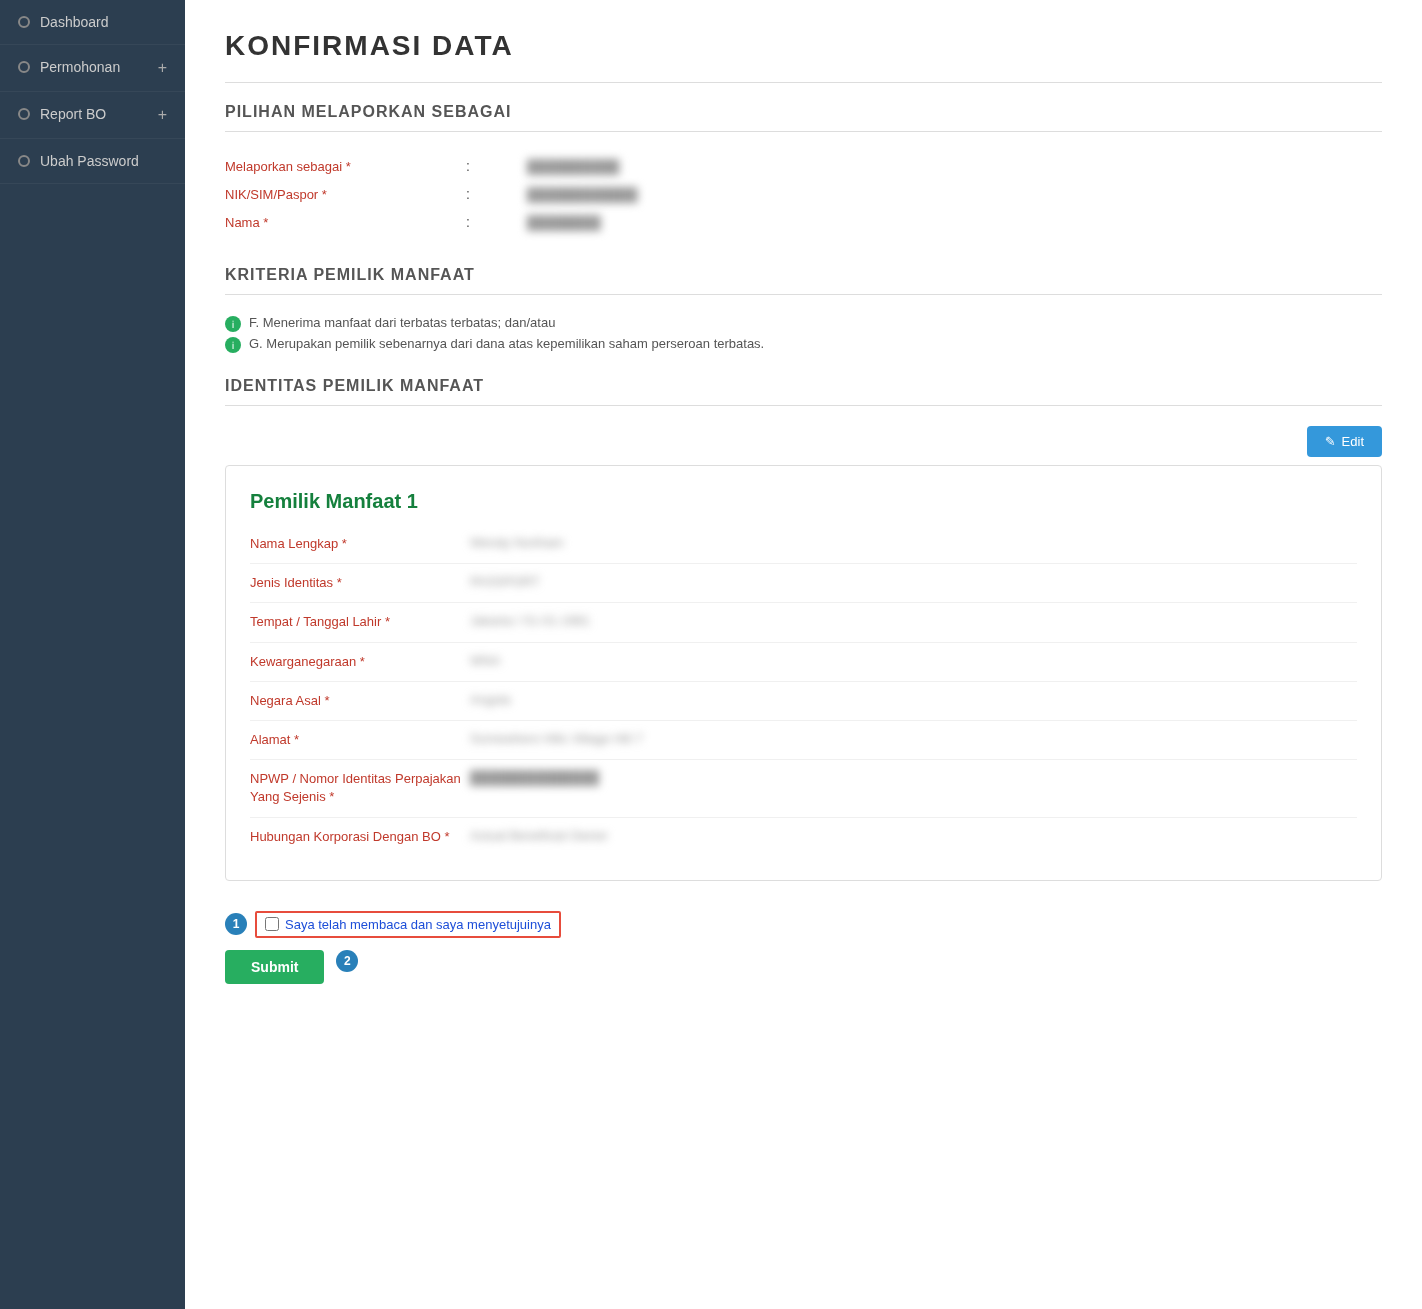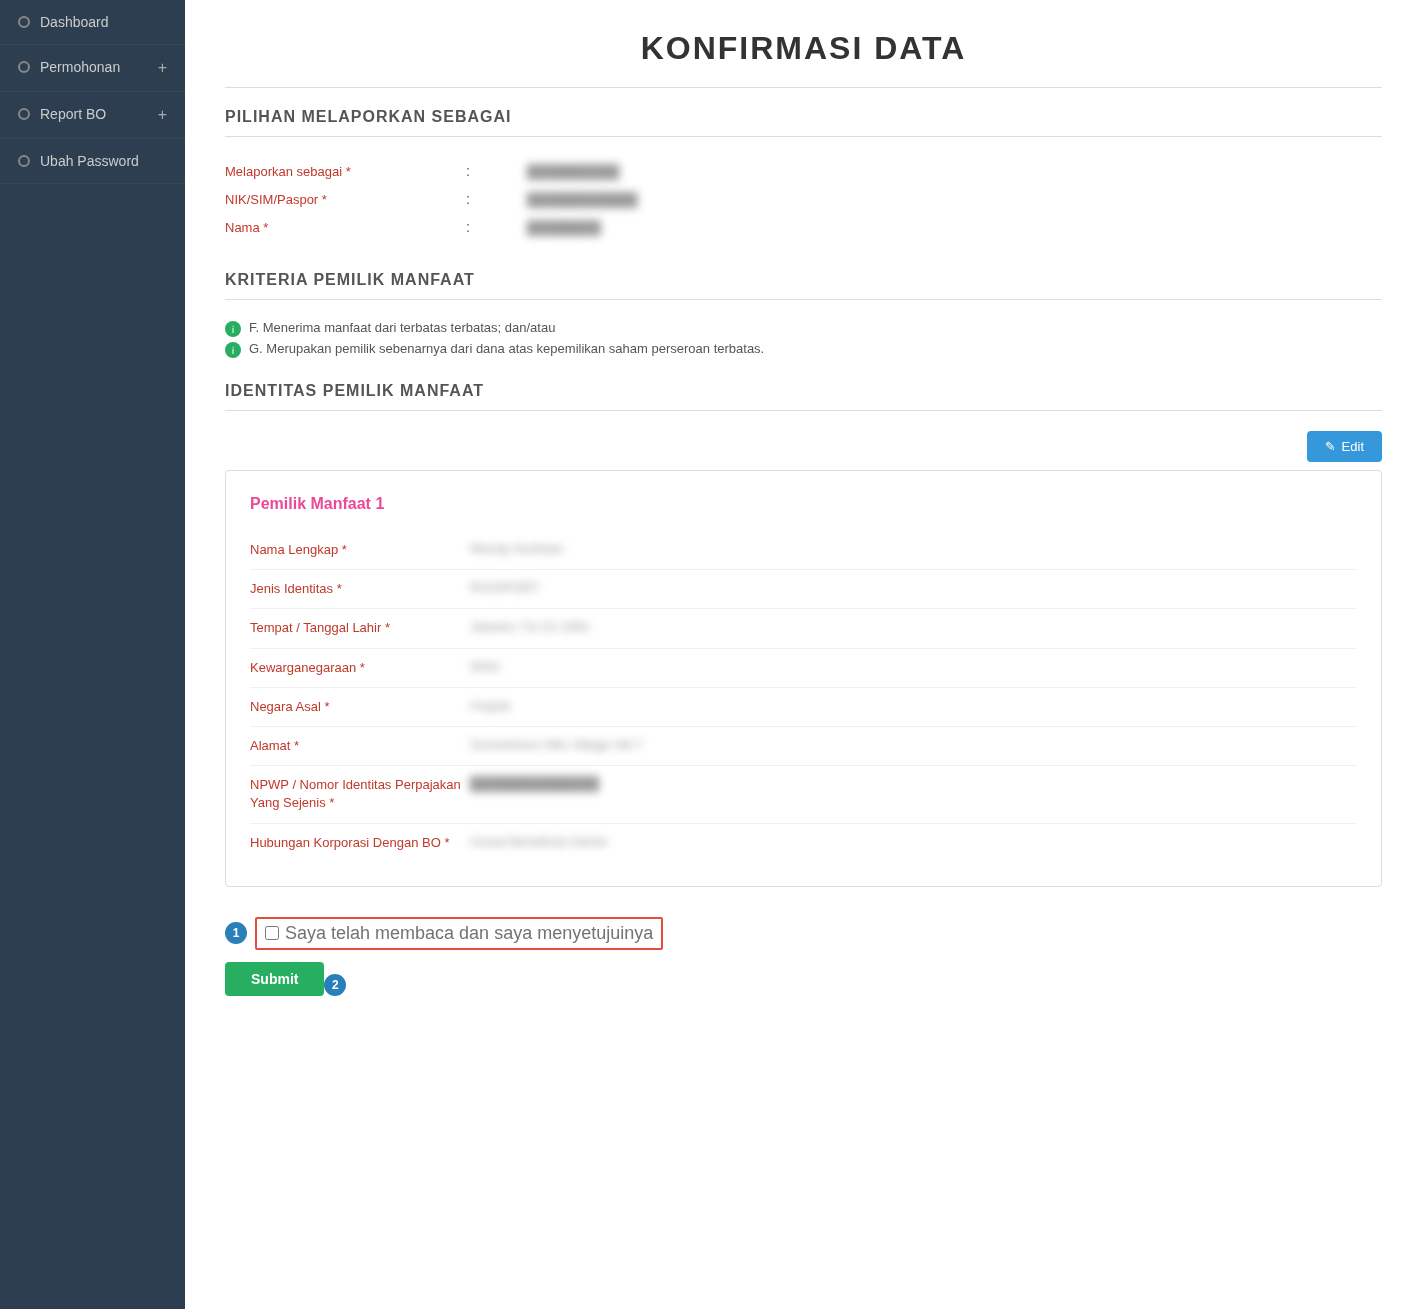--- a/index.html
+++ b/index.html
@@ -38,22 +38,21 @@
 
     
     .main {
       flex: 1;
       padding: 30px 40px;
       background: #fff;
       min-height: 100vh;
     }
 
     .page-title {
-      text-align: center;
-      font-size: 32px;
+      font-size: 28px;
       font-weight: 600;
       color: #333;
       letter-spacing: 2px;
       margin-bottom: 20px;
     }
 
     .divider {
       border: none;
       border-top: 1px solid #ddd;
       margin: 10px 0 20px 0;
@@ -129,24 +128,24 @@
     }
 
     .pemilik-card {
       border: 1px solid #ddd;
       border-radius: 4px;
       padding: 24px;
       margin-bottom: 20px;
       background: #fff;
     }
     .pemilik-title {
-      font-size: 16px;
+      font-size: 20px;
       font-weight: 600;
-      color: #ec4899;
-      margin-bottom: 18px;
+      color: #15803d;
+      margin-bottom: 12px;
     }
     .pemilik-field-row {
       display: flex;
       padding: 10px 0;
       border-bottom: 1px solid #f0f0f0;
       font-size: 13px;
     }
     .pemilik-field-row:last-child { border-bottom: none; }
     .pemilik-field-label {
       width: 220px;
@@ -184,37 +183,38 @@
       align-items: center;
       gap: 6px;
       border-radius: 2px;
     }
     .agree-checkbox {
       width: 14px; height: 14px;
       accent-color: #3498db;
       cursor: pointer;
     }
     .agree-text {
-      font-size: 18px;
-      color: #737373;
+      font-size: 13px;
+      color: #1d4ed8;
     }
 
     .badge-circle {
       width: 22px; height: 22px;
       border-radius: 50%;
       background: #2980b9;
       color: white;
       font-size: 12px;
       font-weight: bold;
       display: flex; align-items: center; justify-content: center;
     }
 
     .submit-row {
       display: flex;
-      align-items: flex-end;
+      align-items: flex-start;
+      gap: 12px;
     }
     .submit-btn {
       background: #27ae60;
       color: white;
       border: none;
       padding: 9px 26px;
       border-radius: 4px;
       font-size: 14px;
       cursor: pointer;
       font-weight: 600;

